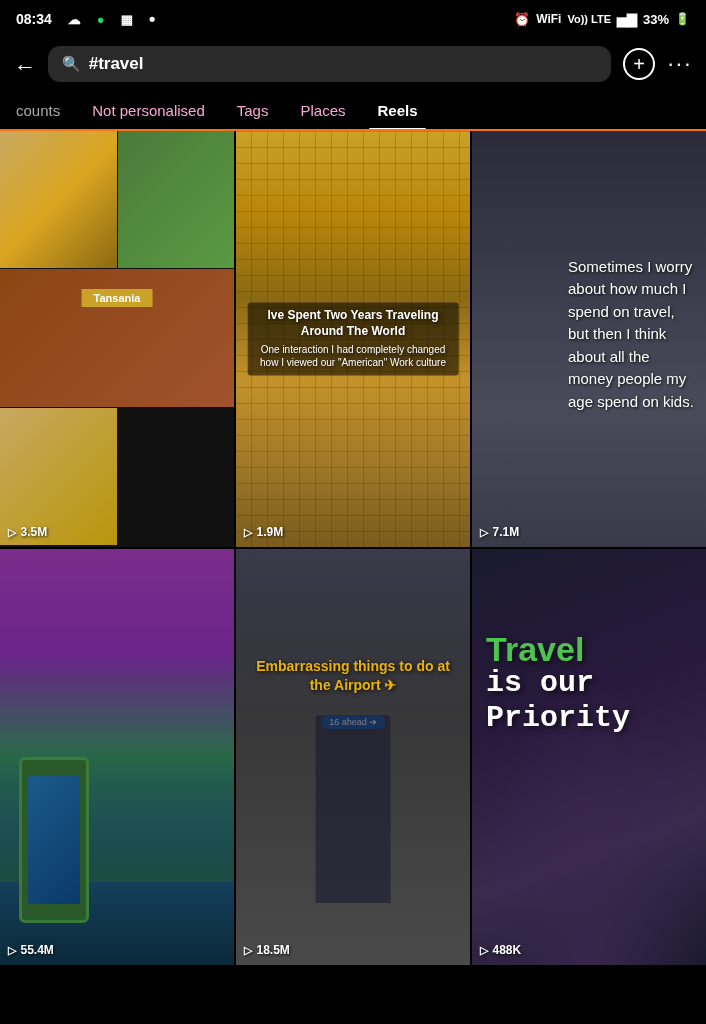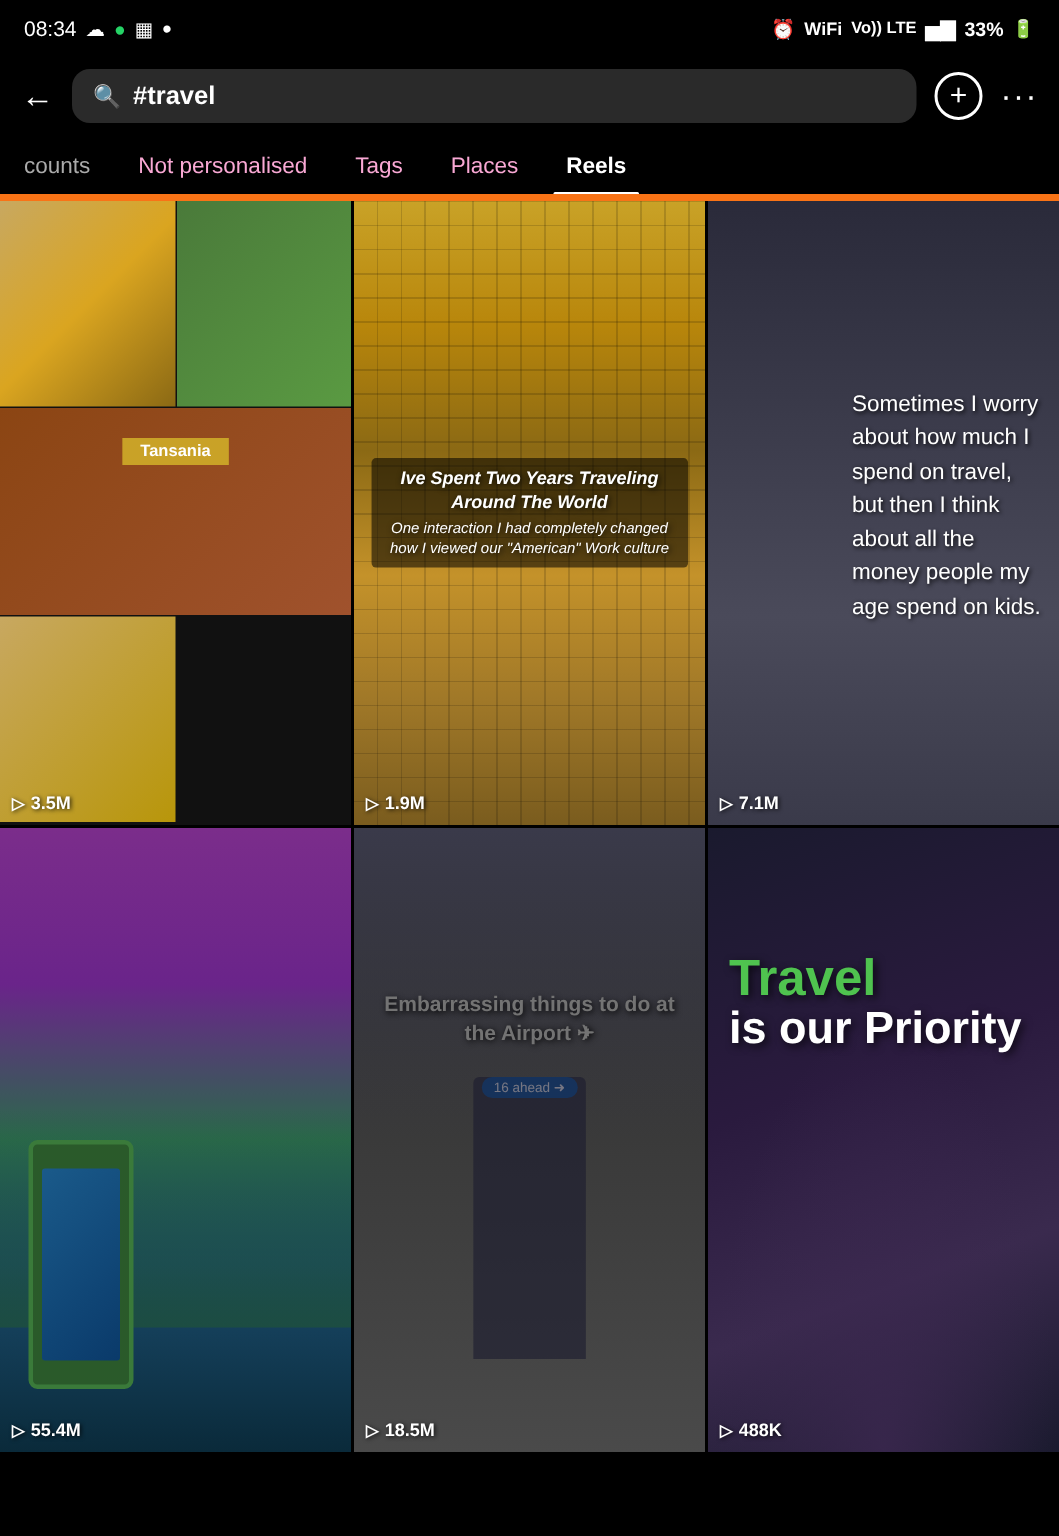--- a/index.html
+++ b/index.html
@@ -18,23 +18,23 @@
       display: flex;
       justify-content: space-between;
       align-items: center;
       padding: 6px 16px 4px;
       background: #000;
       height: 36px;
     }
     .status-left {
       display: flex;
       align-items: center;
-      gap: 6px;
+      gap: 16px;
       font-size: 14px;
-      font-weight: 400;
+      font-weight: 700;
     }
     .status-right {
       display: flex;
       align-items: center;
       gap: 6px;
       font-size: 13px;
       font-weight: 600;
     }
 
     
@@ -88,21 +88,21 @@
     .dots-btn {
       font-size: 22px;
       letter-spacing: 1px;
       cursor: pointer;
     }
 
     
     .tabs {
       display: flex;
       background: #000;
-      border-bottom: 5px solid #f97316;
+      border-bottom: 2px solid #f97316;
       overflow-x: auto;
       scrollbar-width: none;
     }
     .tabs::-webkit-scrollbar { display: none; }
     .tab {
       flex-shrink: 0;
       padding: 10px 16px;
       font-size: 15px;
       font-weight: 500;
       color: #f9a8d4;
@@ -280,21 +280,21 @@
     <div class="view-count">
       <span class="play-icon">▷</span>
       <span>3.5M</span>
     </div>
   </div>
 
   <div class="grid-item">
     <div class="img-vault" style="background:linear-gradient(180deg,#c9a227 0%,#b8860b 20%,#8b6914 40%,#c4922a 60%,#a07828 80%,#7a5c1e 100%);"></div>
     <div class="vault-lines"></div>
     <div class="caption-box small">
-      <div style="background:rgba(0,0,0,0.55);padding:6px 8px;border-radius:3px;font-style:italic;">
+      <div style="background:rgba(0,0,0,0.55);padding:6px 8px;border-radius:3px;">
         <div style="font-size:12px;font-weight:800;margin-bottom:4px;">Ive Spent Two Years Traveling Around The World</div>
         <div style="font-size:10px;font-weight:400;">One interaction I had completely changed how I viewed our "American" Work culture</div>
       </div>
     </div>
     <div class="view-count">
       <span class="play-icon">▷</span>
       <span>1.9M</span>
     </div>
   </div>
 
@@ -318,37 +318,37 @@
     <div class="view-count">
       <span class="play-icon">▷</span>
       <span>55.4M</span>
     </div>
   </div>
 
   <div class="grid-item">
     <div style="width:100%;height:100%;background:linear-gradient(180deg,#2a2a2a,#3a3a3a,#4a4a4a);"></div>
 
     <div style="position:absolute;top:0;left:0;right:0;height:50%;background:linear-gradient(180deg,#3a3a4a,transparent);"></div>
-    <div style="position:absolute;top:26%;left:50%;transform:translateX(-50%);color:#737373;font-weight:800;font-size:14px;text-align:center;text-shadow:1px 1px 4px rgba(0,0,0,0.95);width:90%;line-height:1.35;">Embarrassing things to do at the Airport ✈</div>
+    <div style="position:absolute;top:26%;left:50%;transform:translateX(-50%);color:#eab308;font-weight:800;font-size:14px;text-align:center;text-shadow:1px 1px 4px rgba(0,0,0,0.95);width:90%;line-height:1.35;">Embarrassing things to do at the Airport ✈</div>
     <div style="position:absolute;top:40%;left:50%;transform:translateX(-50%);background:rgba(0,100,200,0.7);color:#fff;font-size:9px;padding:2px 8px;border-radius:10px;white-space:nowrap;">16 ahead ➜</div>
 
     <div style="position:absolute;bottom:15%;left:50%;transform:translateX(-50%);width:32%;height:45%;background:#1a1a2e;border-radius:4px 4px 0 0;opacity:0.6;"></div>
     <div class="view-count">
       <span class="play-icon">▷</span>
       <span>18.5M</span>
     </div>
   </div>
 
   <div class="grid-item">
     <div style="width:100%;height:100%;background:linear-gradient(160deg,#1a1a2e 0%,#2a1a3e 40%,#3a2a4e 70%,#1a1a2e 100%);"></div>
 
     <div style="position:absolute;bottom:0;left:0;right:0;height:70%;background:radial-gradient(ellipse at 50% 100%, rgba(60,40,80,0.8), transparent 70%);"></div>
     <div style="position:absolute;top:20%;left:6%;">
       <div style="color:#4fc34f;font-size:34px;font-weight:700;line-height:1;text-shadow:2px 2px 6px rgba(0,0,0,0.7);">Travel</div>
-      <div style="color:#fff;font-size:30px;font-weight:900;line-height:1.15;text-shadow:2px 2px 6px rgba(0,0,0,0.7);">is our Priority</div>
+      <div style="color:#fff;font-size:30px;font-weight:900;line-height:1.15;text-shadow:2px 2px 6px rgba(0,0,0,0.7);font-family:Liberation Mono, monospace;">is our Priority</div>
     </div>
     <div class="view-count">
       <span class="play-icon">▷</span>
       <span>488K</span>
     </div>
   </div>
 
 </div>
 
 </body></html>

